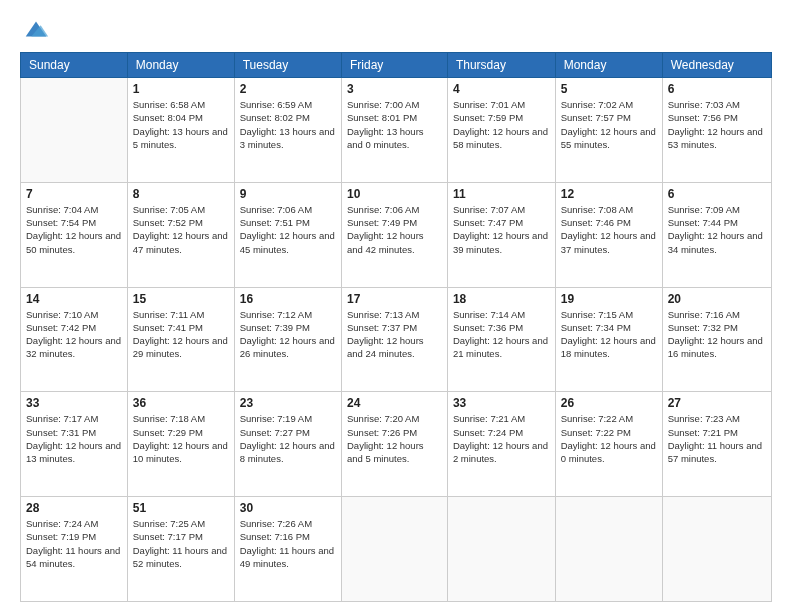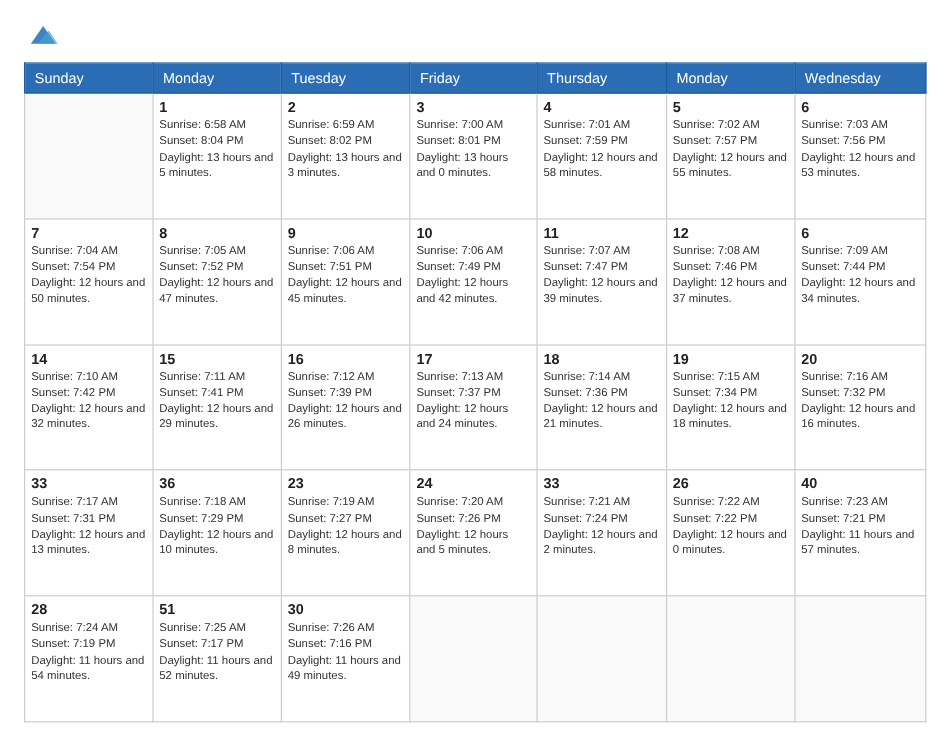--- a/index.html
+++ b/index.html
@@ -239,21 +239,21 @@
           </td>
           <td>
             <span class="day-number">33</span>
             <div class="day-info">Sunrise: 7:21 AM<br>Sunset: 7:24 PM<br>Daylight: 12 hours and 2 minutes.</div>
           </td>
           <td>
             <span class="day-number">26</span>
             <div class="day-info">Sunrise: 7:22 AM<br>Sunset: 7:22 PM<br>Daylight: 12 hours and 0 minutes.</div>
           </td>
           <td>
-            <span class="day-number">40</span>
+            <span class="day-number">27</span>
             <div class="day-info">Sunrise: 7:23 AM<br>Sunset: 7:21 PM<br>Daylight: 11 hours and 57 minutes.</div>
           </td>
         </tr>
         <tr>
           <td>
             <span class="day-number">28</span>
             <div class="day-info">Sunrise: 7:24 AM<br>Sunset: 7:19 PM<br>Daylight: 11 hours and 54 minutes.</div>
           </td>
           <td>
             <span class="day-number">51</span>

